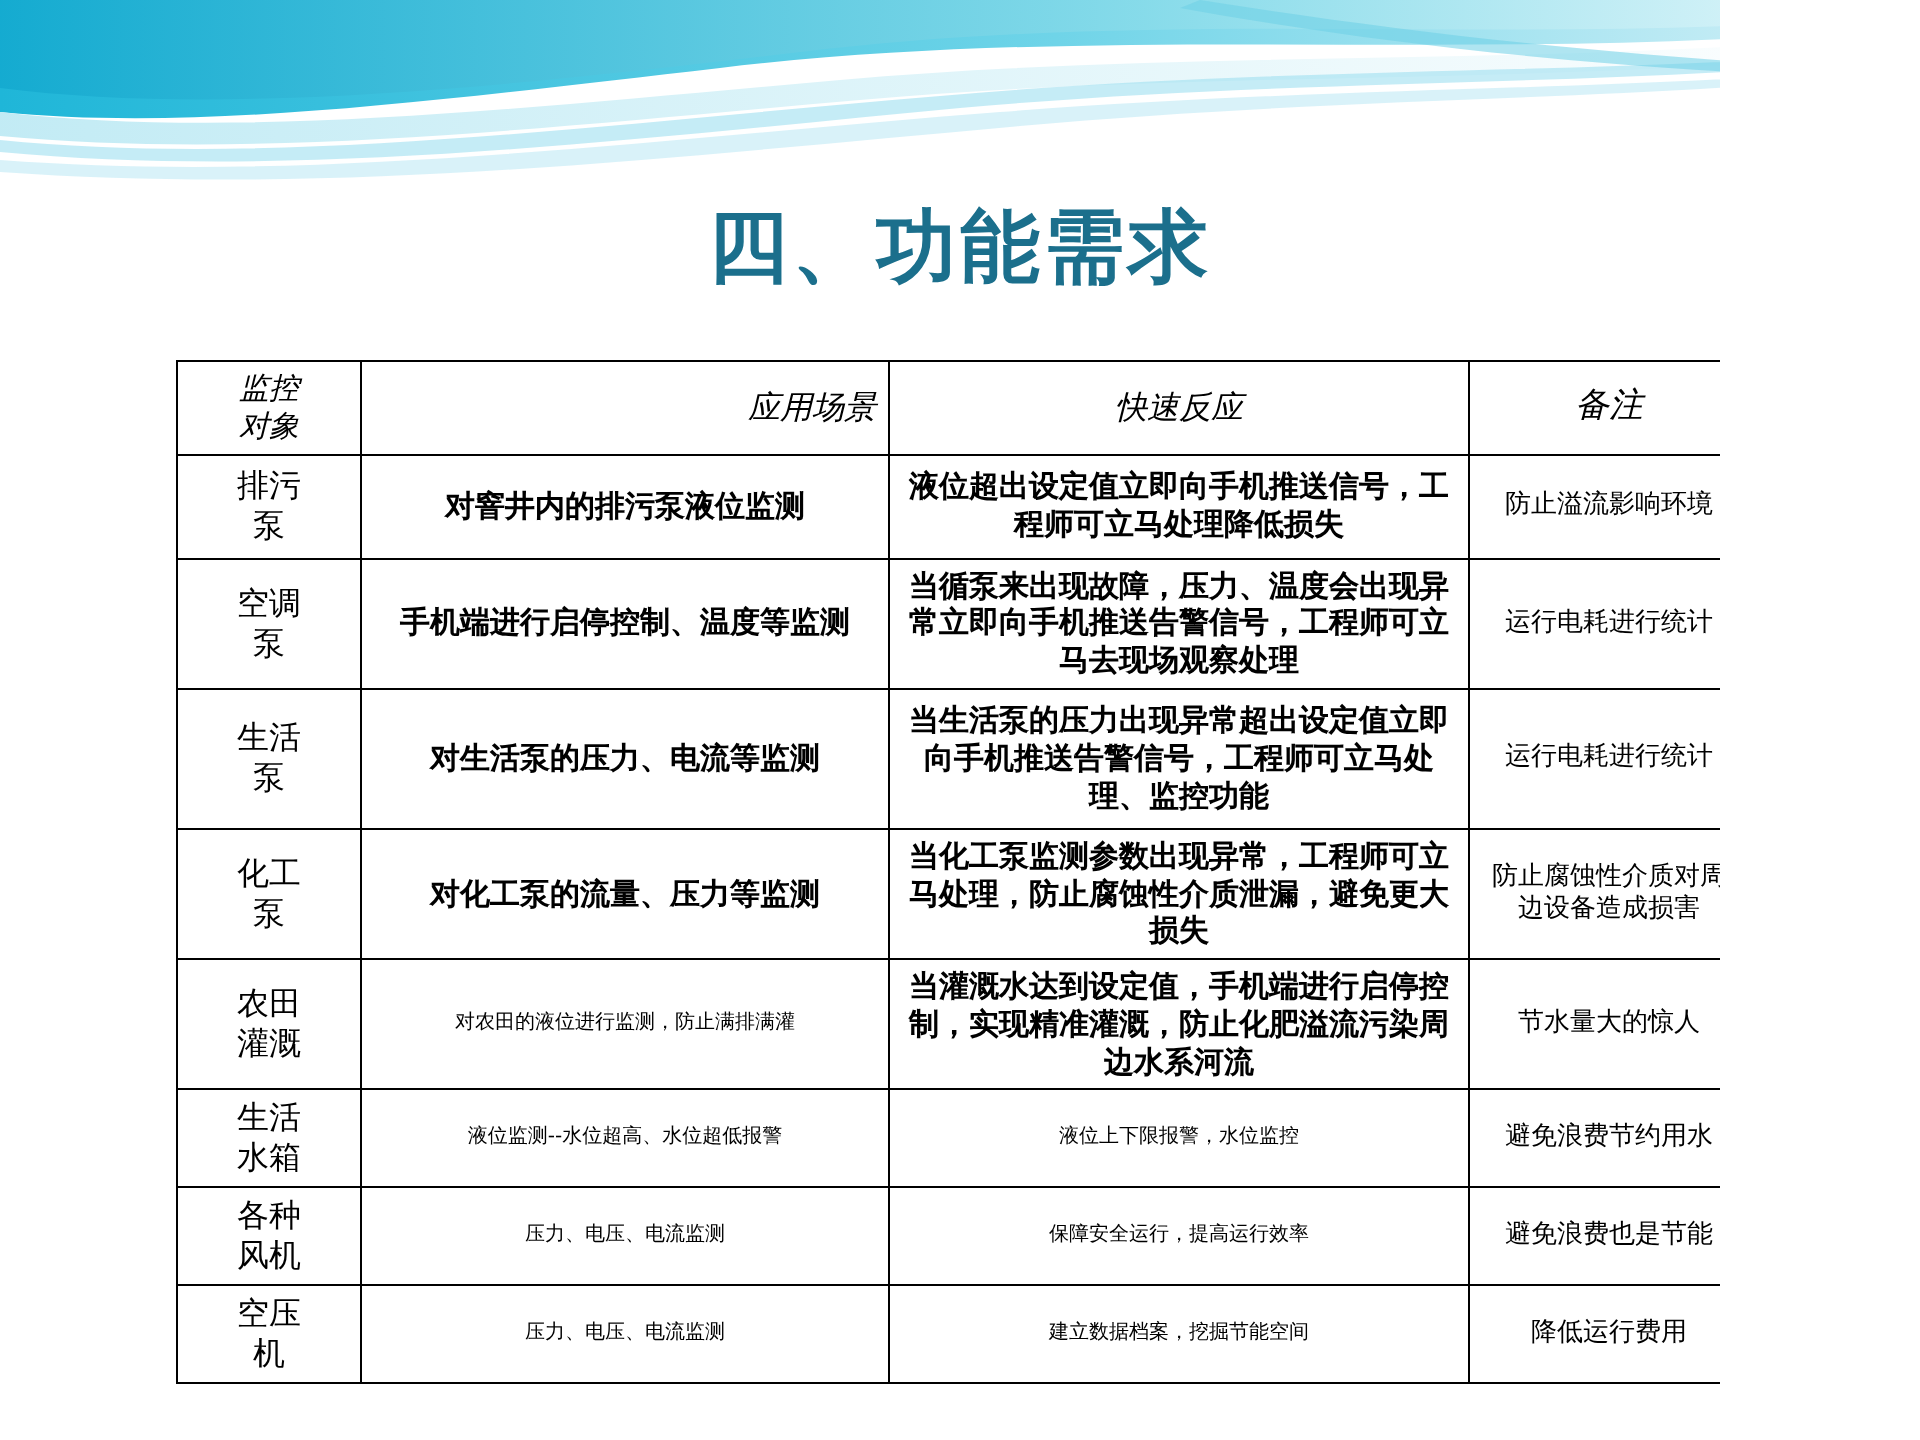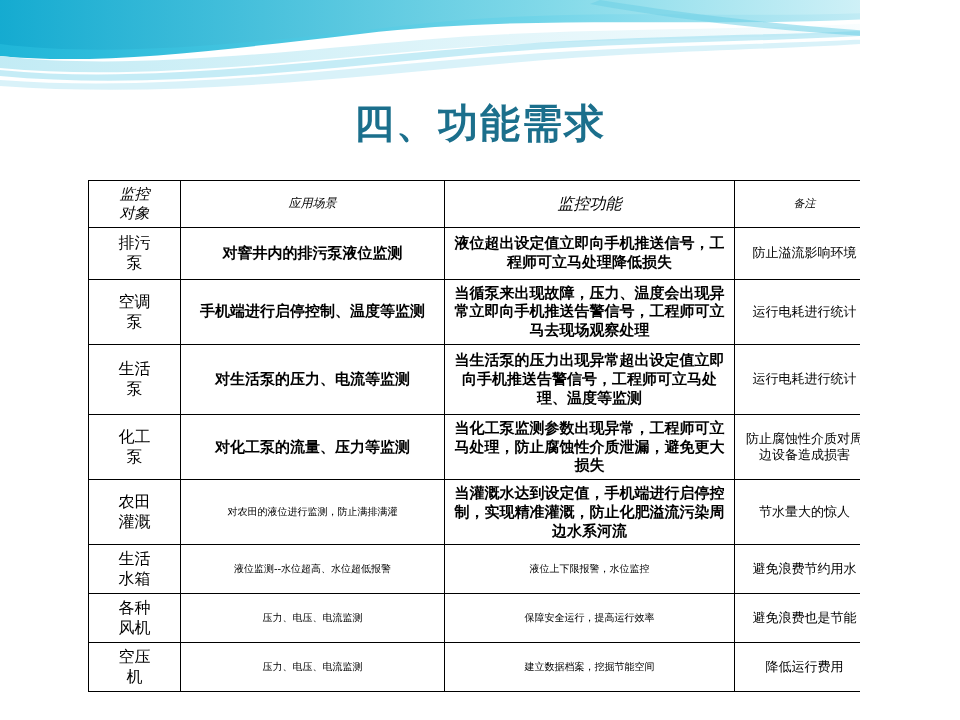--- a/index.html
+++ b/index.html
@@ -137,23 +137,23 @@
       <colgroup>
         <col class="col-obj">
         <col class="col-scene">
         <col class="col-func">
         <col class="col-note">
       </colgroup>
       <tbody>
         <tr class="head r-h">
           <td class="obj" style="white-space:pre-line;font-size:15px;">监控
 对象</td>
-          <td style="font-size:12px;">应用场景</td>
-          <td style="font-size:16px;">监控功能</td>
-          <td style="font-size:11px;">备注</td>
+          <td style="font-size:16px;text-align:right;">应用场景</td>
+          <td style="font-size:16px;">快速反应</td>
+          <td style="font-size:17px;">备注</td>
         </tr>
 
         <tr class="r-1">
           <td class="obj" style="white-space:pre-line;">排污
 泵</td>
           <td class="body-b">对窨井内的排污泵液位监测</td>
           <td class="body-b">液位超出设定值立即向手机推送信号，工程师可立马处理降低损失</td>
           <td class="note">防止溢流影响环境</td>
         </tr>
 
@@ -162,21 +162,21 @@
 泵</td>
           <td class="body-b">手机端进行启停控制、温度等监测</td>
           <td class="body-b">当循泵来出现故障，压力、温度会出现异常立即向手机推送告警信号，工程师可立马去现场观察处理</td>
           <td class="note">运行电耗进行统计</td>
         </tr>
 
         <tr class="r-3">
           <td class="obj" style="white-space:pre-line;">生活
 泵</td>
           <td class="body-b">对生活泵的压力、电流等监测</td>
-          <td class="body-b">当生活泵的压力出现异常超出设定值立即向手机推送告警信号，工程师可立马处理、温度等监测</td>
+          <td class="body-b">当生活泵的压力出现异常超出设定值立即向手机推送告警信号，工程师可立马处理、监控功能</td>
           <td class="note">运行电耗进行统计</td>
         </tr>
 
         <tr class="r-4">
           <td class="obj" style="white-space:pre-line;">化工
 泵</td>
           <td class="body-b">对化工泵的流量、压力等监测</td>
           <td class="body-b">当化工泵监测参数出现异常，工程师可立马处理，防止腐蚀性介质泄漏，避免更大损失</td>
           <td class="note">防止腐蚀性介质对周边设备造成损害</td>
         </tr>

